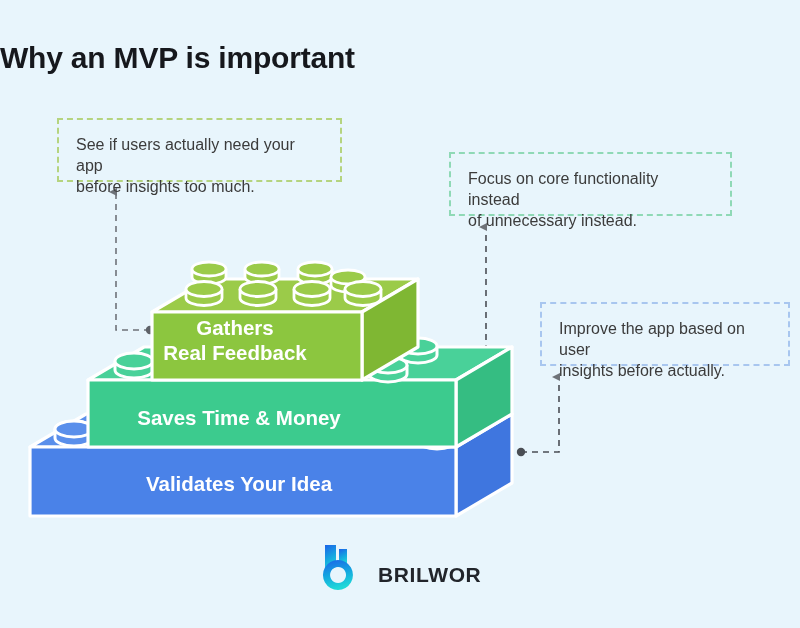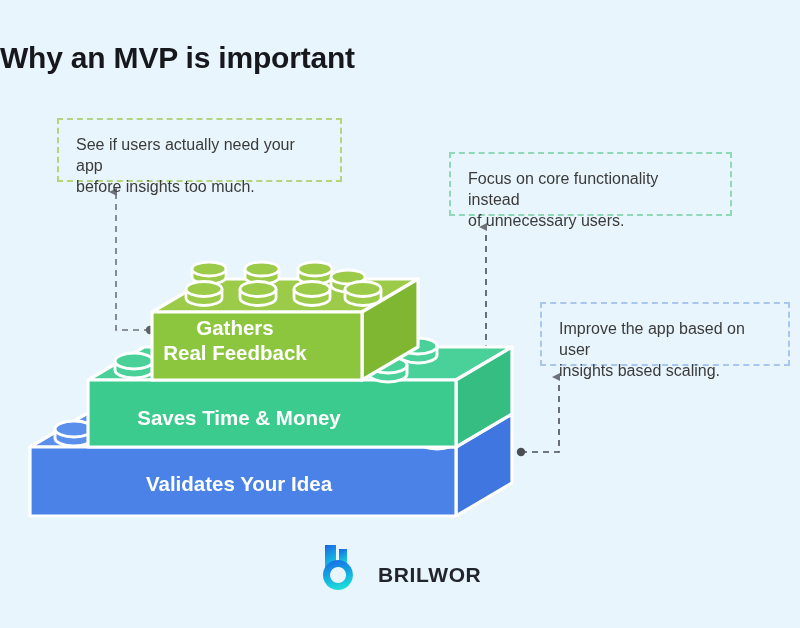--- a/index.html
+++ b/index.html
@@ -229,26 +229,26 @@
     </g>
   </svg>
 
   <div class="callout" id="callout-1">
     <span>See if users actually need your app</span>
     <span>before insights too much.</span>
   </div>
 
   <div class="callout" id="callout-2">
     <span>Focus on core functionality instead</span>
-    <span>of unnecessary users.</span>
+    <span>of unnecessary instead.</span>
   </div>
 
   <div class="callout" id="callout-3">
     <span>Improve the app based on user</span>
-    <span>insights based scaling.</span>
+    <span>insights before actually.</span>
   </div>
 
   <svg id="logo" viewBox="0 0 160 50" xmlns="http://www.w3.org/2000/svg">
     <defs>
       <linearGradient id="bgrad" x1="0" y1="0" x2="0.25" y2="1">
         <stop offset="0%" stop-color="#1B63E8"></stop>
         <stop offset="55%" stop-color="#14A8E0"></stop>
         <stop offset="100%" stop-color="#1FD8D8"></stop>
       </linearGradient>
     </defs>

